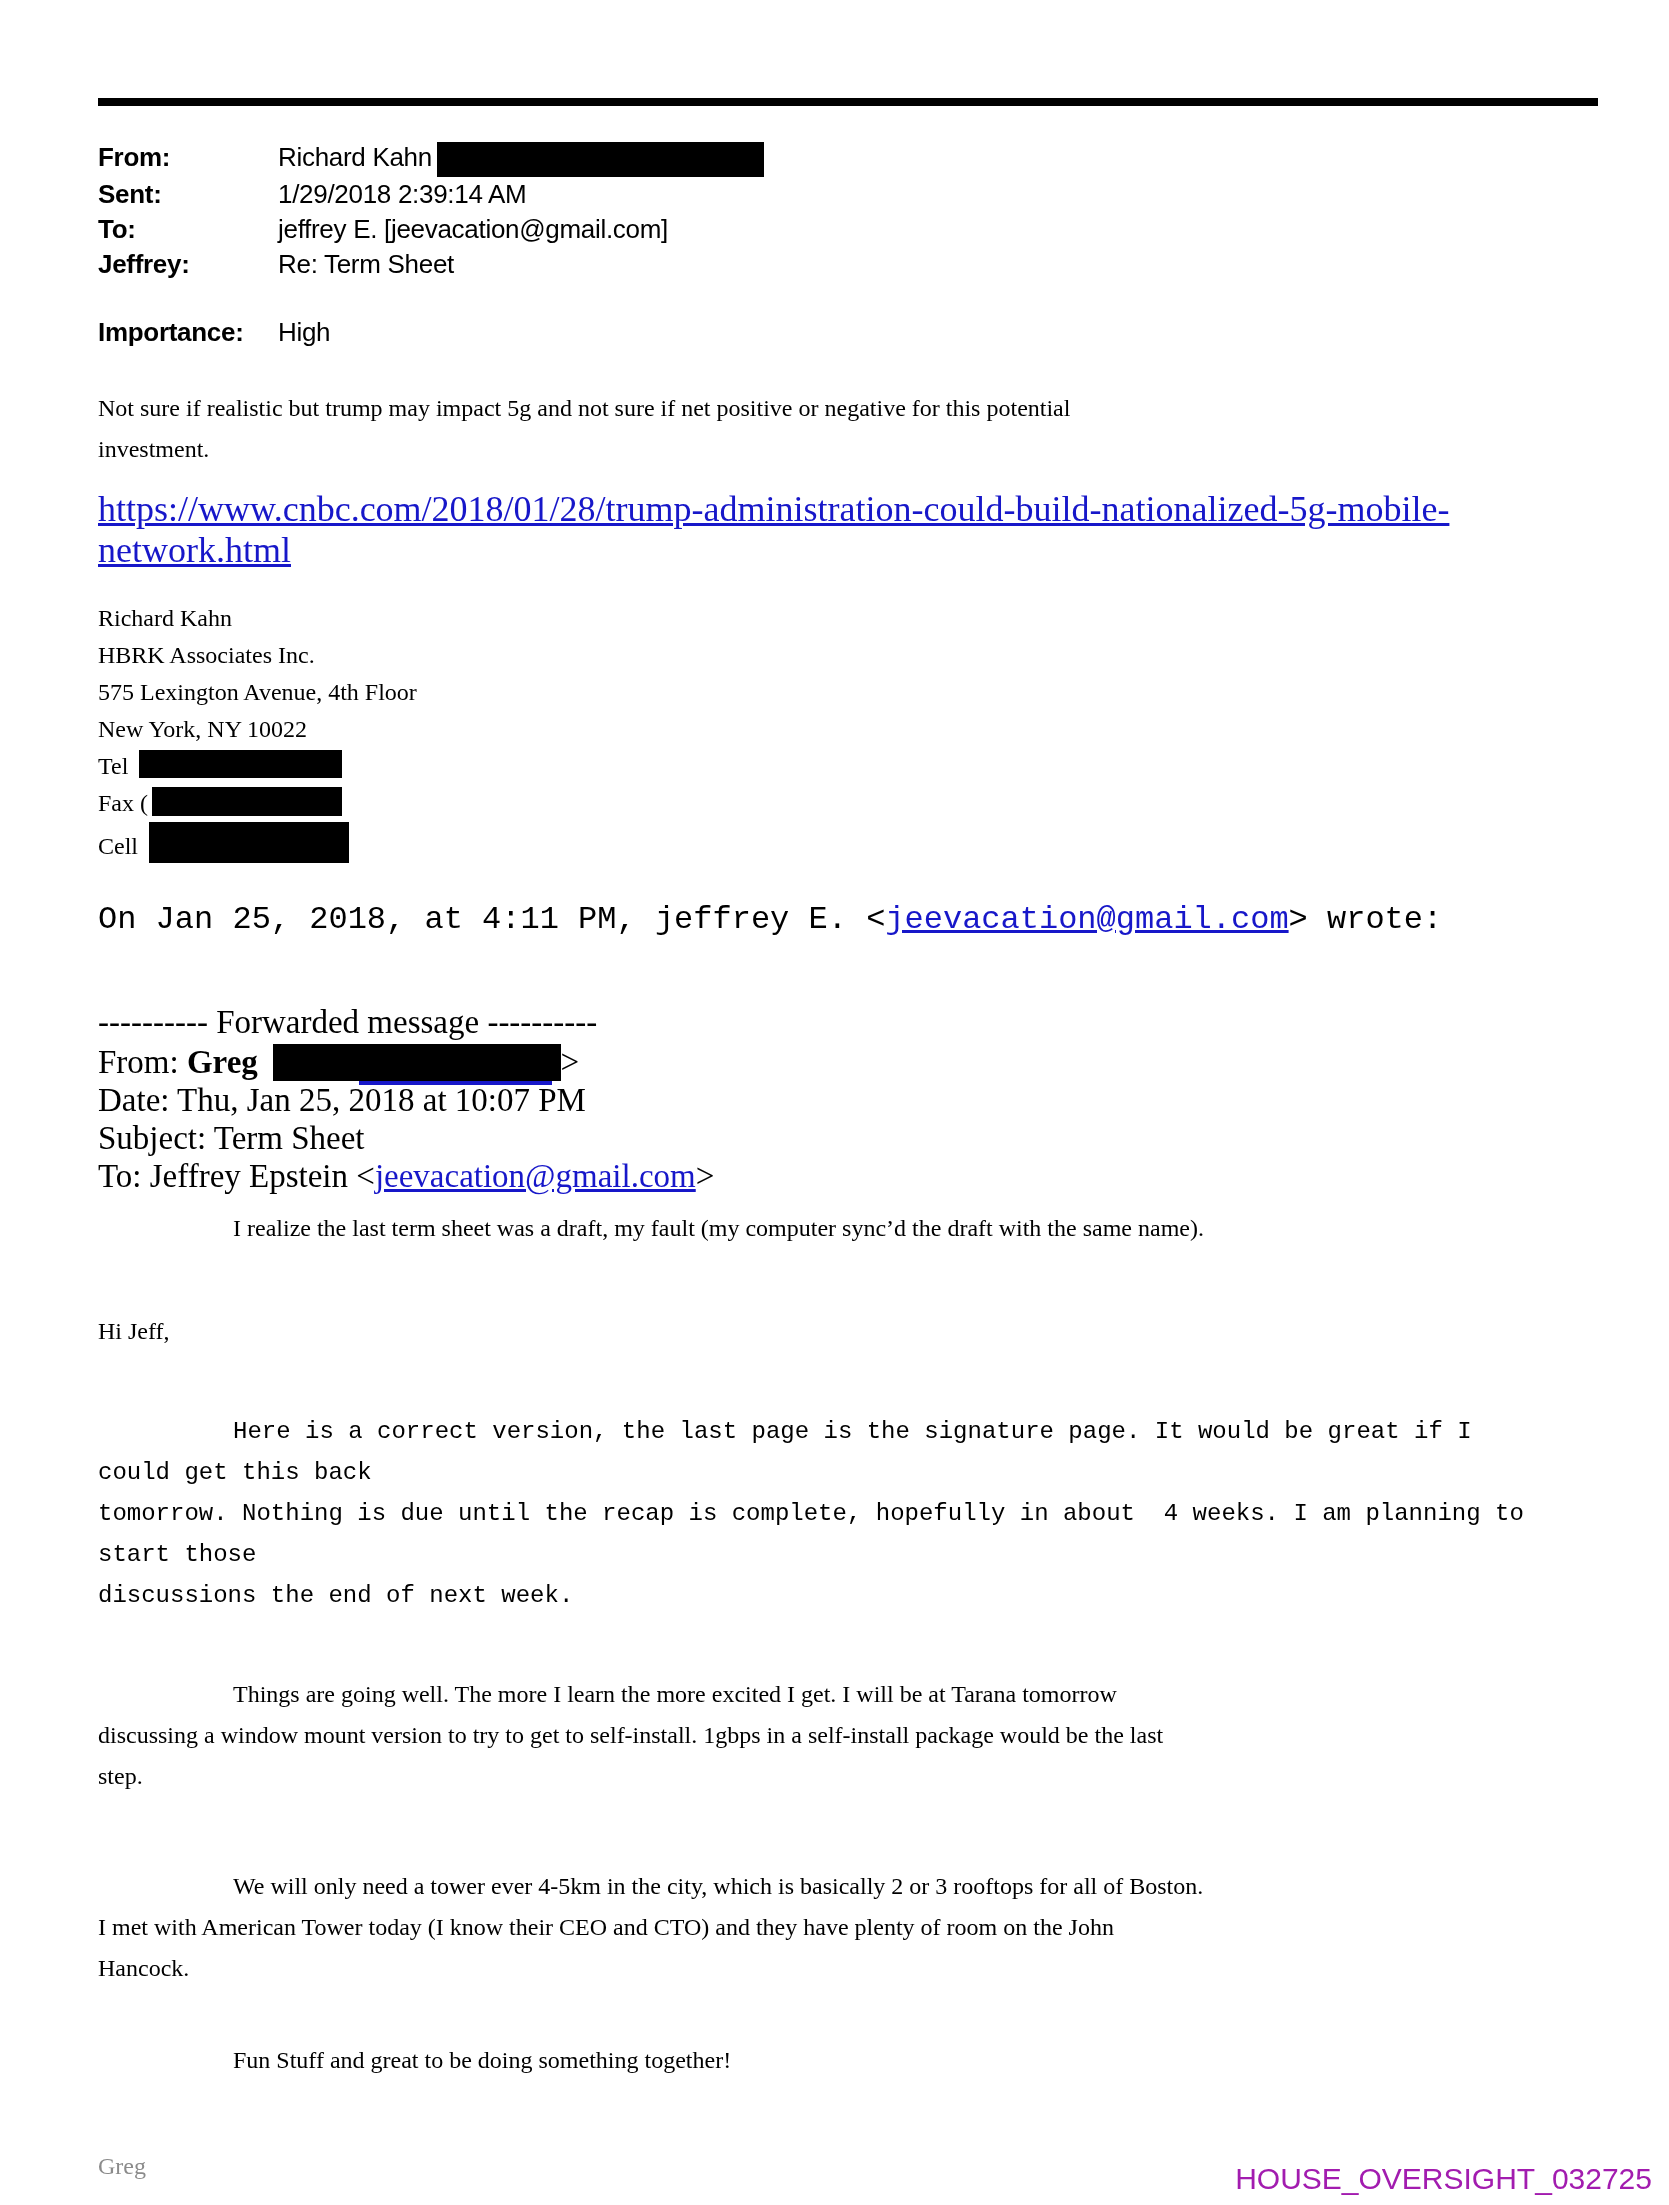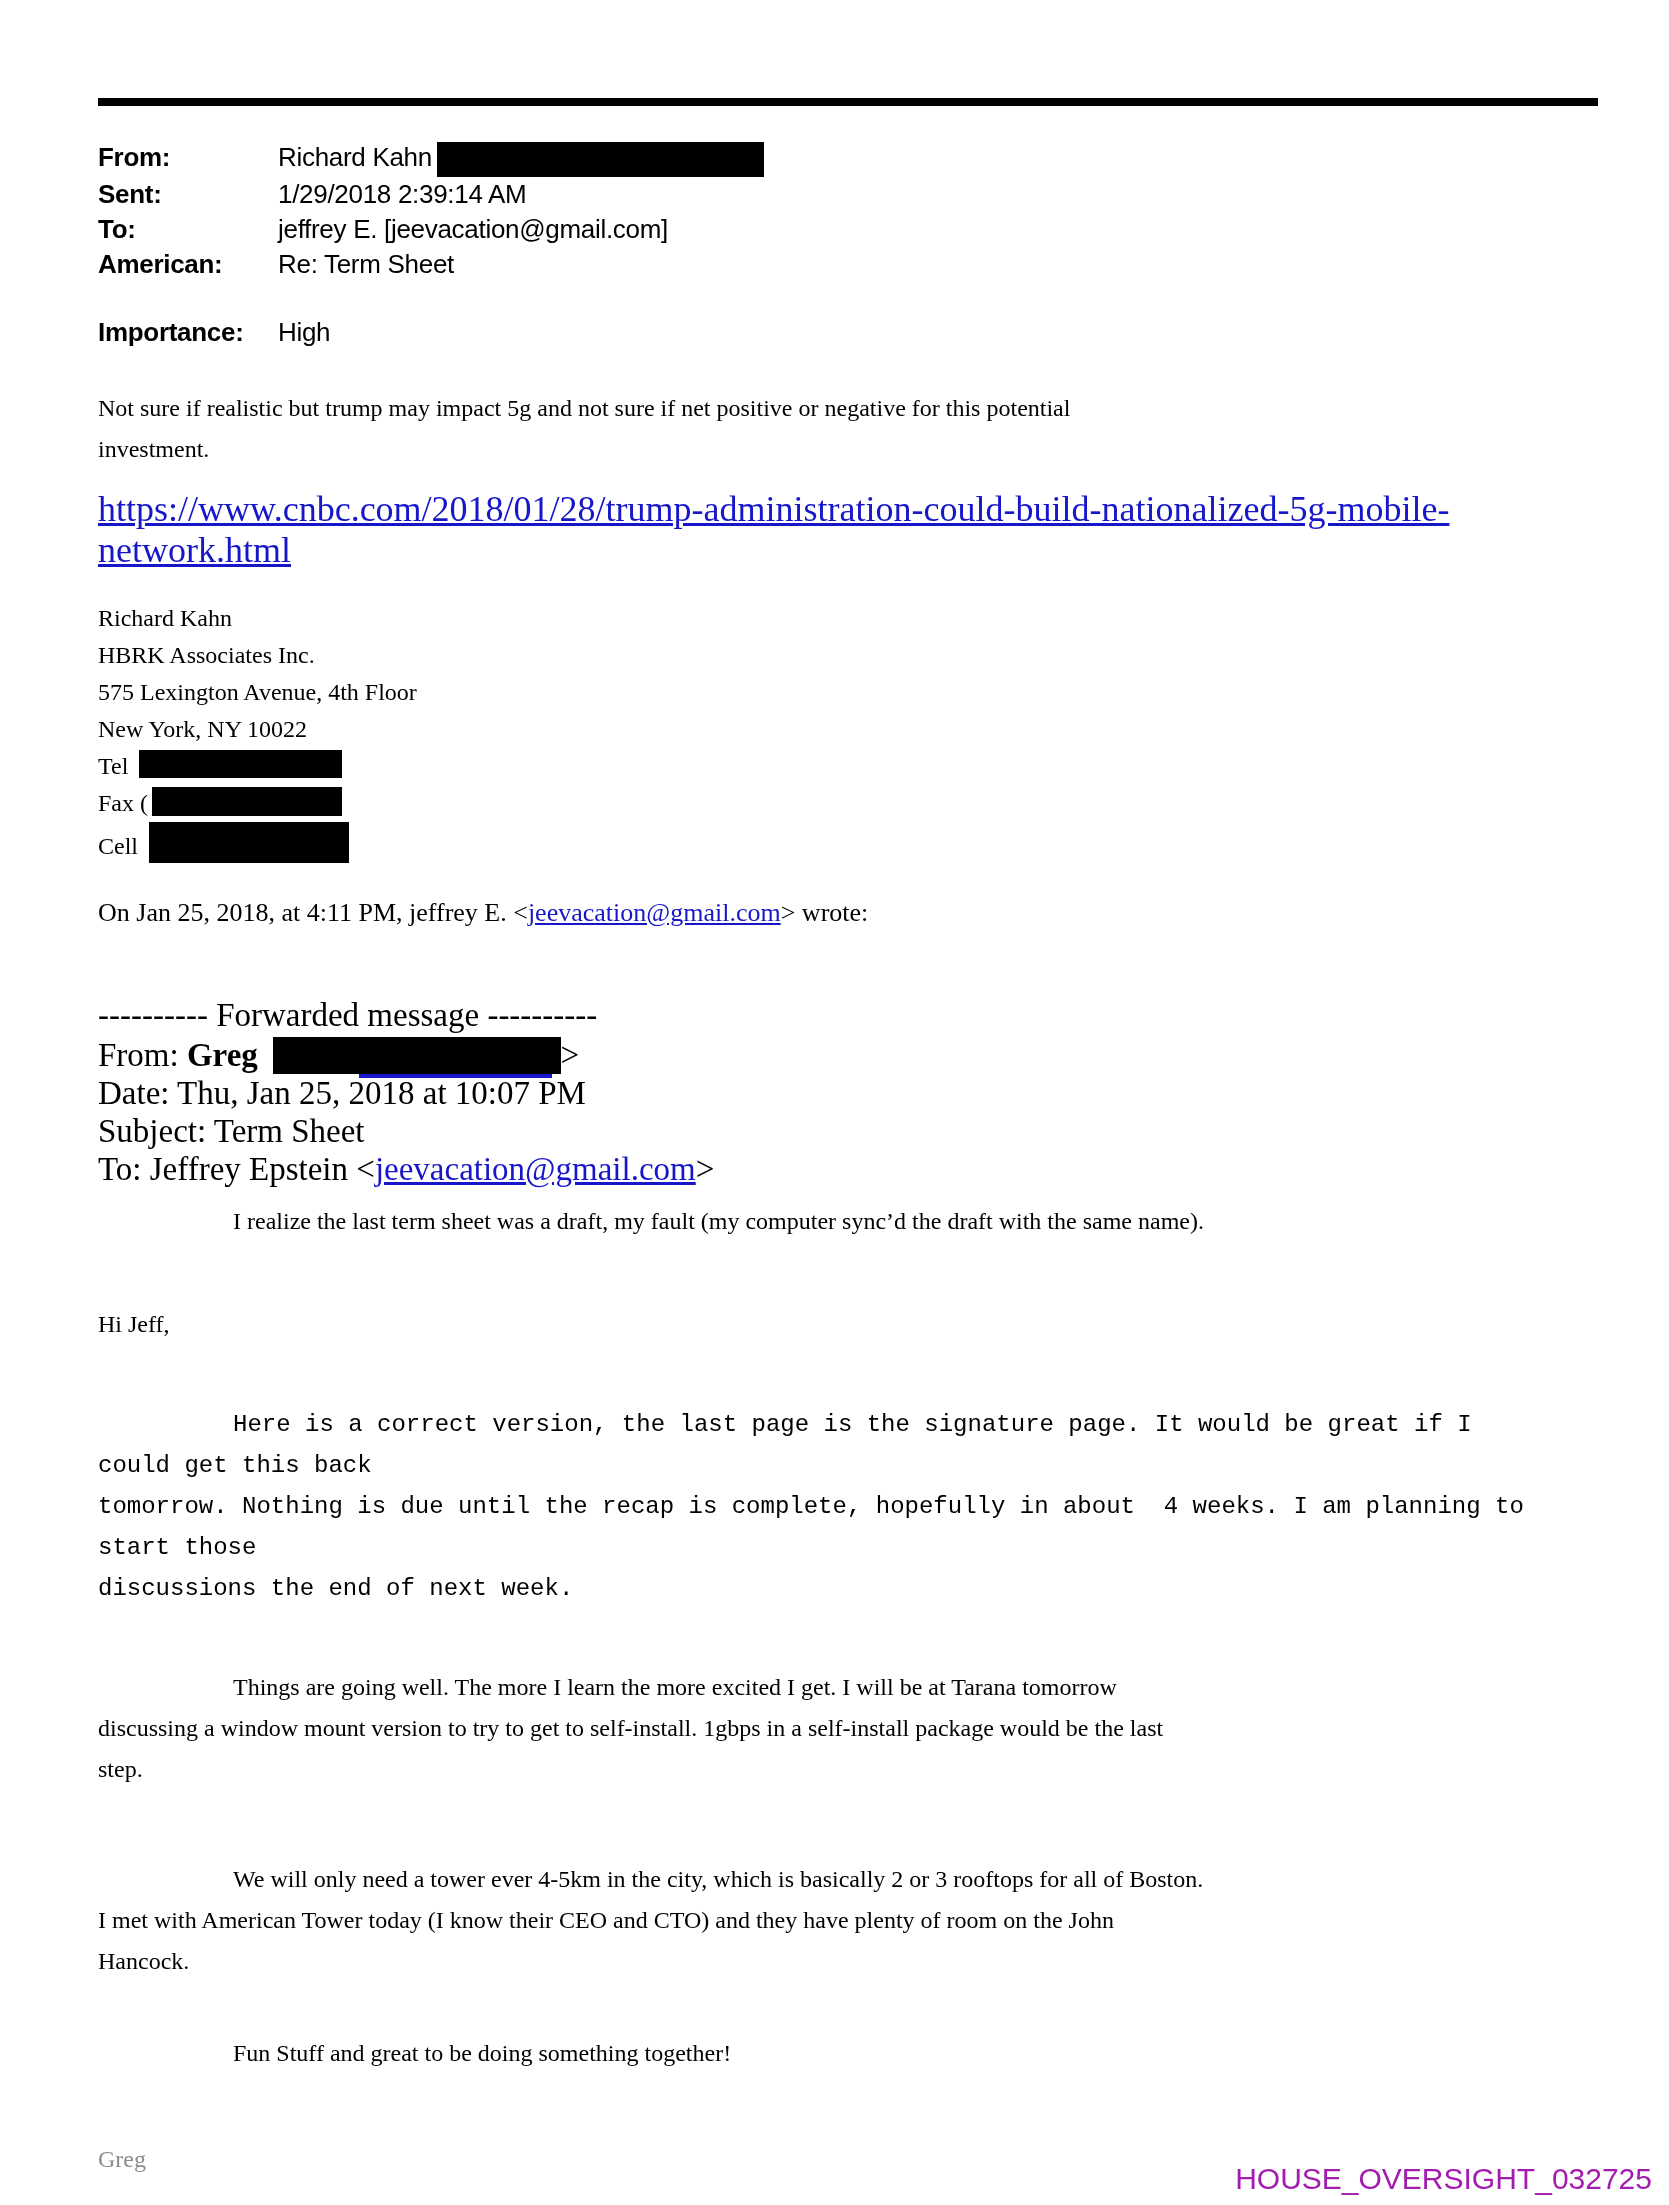--- a/index.html
+++ b/index.html
@@ -45,21 +45,21 @@
     background: var(--link-blue, #1717C9);
   }
   
   .body-text { font-size: 24px; line-height: 41px; margin: 0; }
   p.body-text { white-space: pre-wrap; }
   .indent { text-indent: 135px; }
   .intro { margin-top: 38px; }
   .link-line { margin-top: 19px; font-size: 36px; line-height: 41px; }
   a.doc-link { color: var(--link-blue, #1717C9); text-decoration: underline; }
   .sig-block { margin-top: 29.5px; font-size: 33px; line-height: 37px; }
-  .quote-intro { margin-top: 27px; font-size: 26px; line-height: 41px; }
+  .quote-intro { margin-top: 34px; font-size: 32px; line-height: 41px; font-family: Liberation Mono, monospace; }
   .fwd-divider { margin-top: 62px; font-size: 33px; line-height: 41px; }
   .fwd-line { font-size: 33px; line-height: 38px; }
   .fwd-from-name { font-weight: bold; }
   .greeting { margin-top: 62px; }
   .para-realize { margin-top: 13px; }
   .para-correct { margin-top: 59px; font-family: Liberation Mono, monospace; }
   .para-things  { margin-top: 58px; }
   .para-tower   { margin-top: 69px; }
   .para-fun     { margin-top: 51px; }
   .signoff { margin-top: 65px; color: var(--signoff-gray, #8b8b8b); }
@@ -84,21 +84,21 @@
     <div class="hrow">
       <span class="hlabel">From:</span><span>Richard Kahn</span><span class="redact redact-from"></span>
     </div>
     <div class="hrow">
       <span class="hlabel">Sent:</span><span>1/29/2018 2:39:14 AM</span>
     </div>
     <div class="hrow">
       <span class="hlabel">To:</span><span>jeffrey E. [jeevacation@gmail.com]</span>
     </div>
     <div class="hrow">
-      <span class="hlabel">American:</span><span>Re: Term Sheet</span>
+      <span class="hlabel">Jeffrey:</span><span>Re: Term Sheet</span>
     </div>
     <div class="hrow importance-row">
       <span class="hlabel">Importance:</span><span>High</span>
     </div>
   </div>
 
   <p class="body-text intro">Not sure if realistic but trump may impact 5g and not sure if net positive or negative for this potential
 investment.</p>
 
   <div class="link-line">

